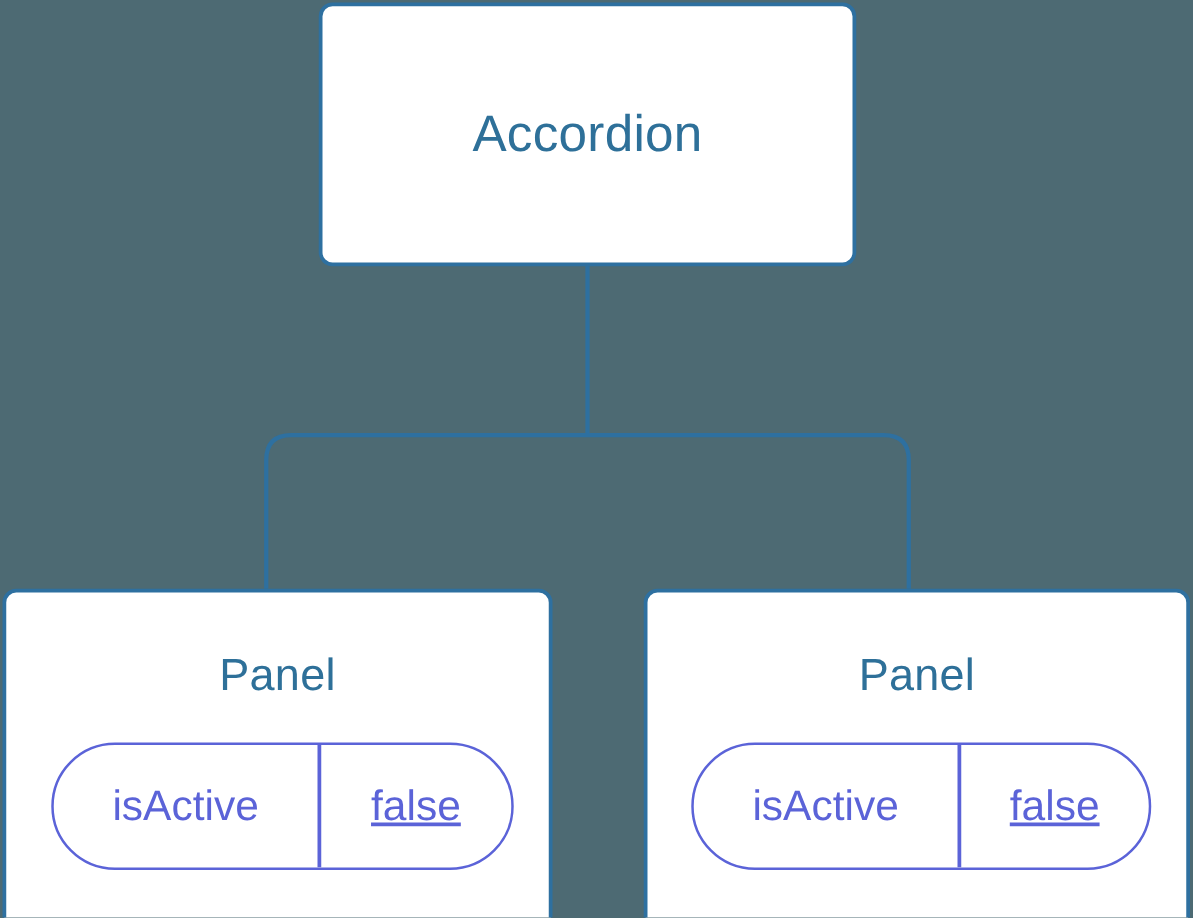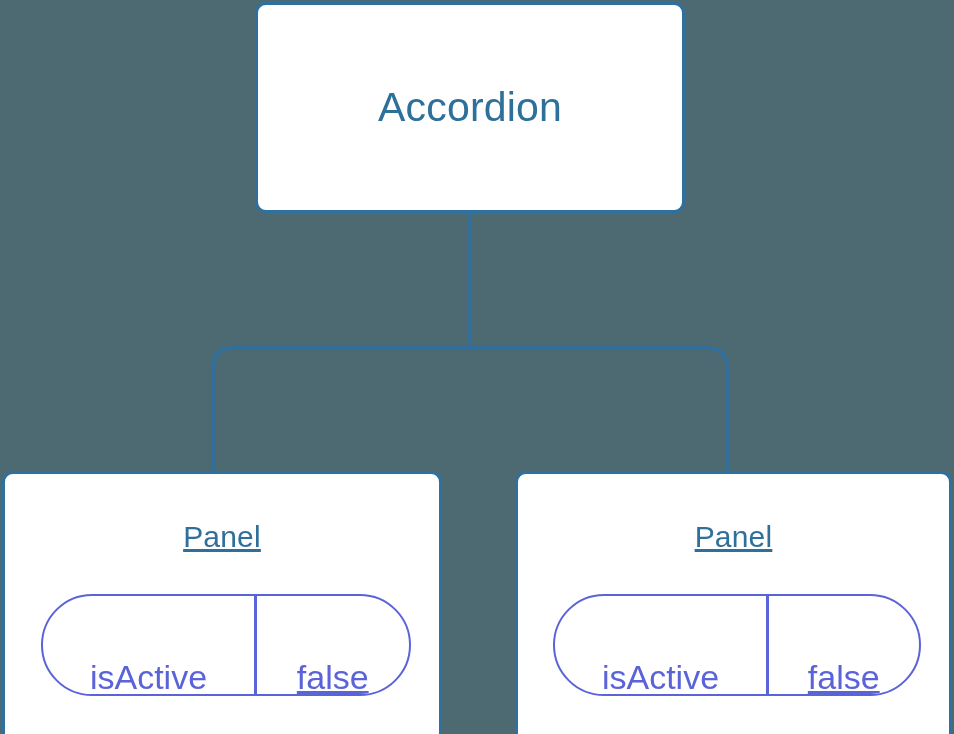--- a/index.html
+++ b/index.html
@@ -64,33 +64,33 @@
 
   .node-title {
     color: #2e7099;
     font-weight: 400;
     letter-spacing: 0.2px;
     line-height: 1;
     white-space: nowrap;
   }
 
   .node-root .node-title { font-size: 41px; }
-  .node-child .node-title { font-size: 30px; text-decoration: underline; }
+  .node-child .node-title { font-size: 36px; }
 
   
   .state-pill {
     position: absolute;
     top: 120px;
     box-sizing: border-box;
     height: 102px;
     border: 2.5px solid #5b63d8;
     border-radius: 51px;
     background: #ffffff;
     display: flex;
-    align-items: flex-end;
+    align-items: center;
     overflow: hidden;
   }
 
   .pill-left  { left: 36px; width: 370px; }
   .pill-right { left: 35px; width: 368px; }
 
   .pill-cell {
     display: flex;
     align-items: center;
     justify-content: center;

